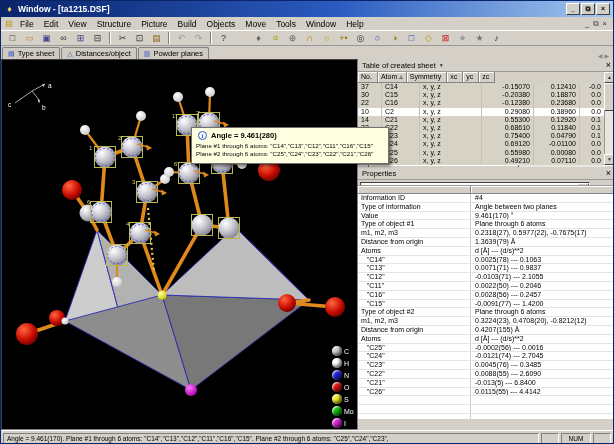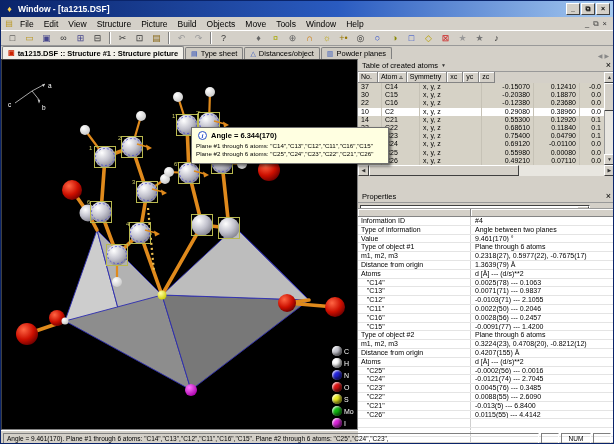--- a/index.html
+++ b/index.html
@@ -66,21 +66,21 @@
   .vscroll{position:absolute;right:0;top:13px;width:11px;height:93px;background:#e8e6e0;border-left:1px solid #999;}
   .hscroll{position:absolute;left:0;top:106px;width:257px;height:11px;background:#e8e6e0;display:flex;align-items:center;}
   .sbtn{width:11px;height:11px;background:#d4d0c8;border:1px solid;border-color:#fff #404040 #404040 #fff;
     font-size:5px;line-height:9px;text-align:center;color:#333;flex:none;}
   .sthumb-h{height:11px;width:150px;background:#d4d0c8;border:1px solid;border-color:#fff #404040 #404040 #fff;}
   .hsp{flex:1;}
   .vscroll .sbtn{position:absolute;left:-1px;}
   .vthumb{position:absolute;left:-1px;top:11px;width:11px;height:28px;background:#d4d0c8;
     border:1px solid;border-color:#fff #404040 #404040 #fff;}
   
-  .props{position:absolute;left:0;top:131px;width:257px;height:252px;}
+  .props{position:absolute;left:0;top:108px;width:257px;height:252px;}
   .combo-row{height:17px;display:flex;align-items:center;gap:3px;padding:1px 2px;}
   .combo{flex:1;height:13px;background:#fff;border:1px solid;border-color:#404040 #fff #fff #404040;
     display:flex;align-items:center;font-size:7px;padding-left:3px;position:relative;}
   .combo .arr{position:absolute;right:0;top:0;width:12px;height:11px;background:#d4d0c8;
     border:1px solid;border-color:#fff #404040 #404040 #fff;font-size:5px;line-height:10px;text-align:center;color:#333;}
   .auto-btn{font-size:7px;padding:0 3px;}
   .pgrid{position:absolute;left:0;top:18px;width:257px;height:234px;background:#fff;overflow:hidden;
     border-top:1px solid #999;}
   .pghead{display:flex;height:8px;background:#d4d0c8;border-bottom:1px solid #848484;}
   .pgh1{width:113px;border-right:1px solid #848484;box-shadow:inset 1px 1px 0 #fff;}
@@ -177,24 +177,20 @@
         <span class="tbtn" style="color: rgb(204, 34, 34);">⊠</span>
         <span class="tbtn" style="color: rgb(153, 153, 153);">★</span>
         <span class="tbtn" style="color: rgb(119, 119, 119);">★</span>
         <span class="tbtn" style="color: rgb(51, 51, 51);">♪</span>
       </span>
   </div>
 
   <div class="tabbar">
     <span style="display:flex;gap:1px;align-items:flex-end">
 
-        <span class="tab active">
-          <span class="ticn" style="color: rgb(204, 34, 0);">▣</span>
-          <span>ta1215.DSF :: Structure #1 : Structure picture</span>
-        </span>
 
         <span class="tab">
           <span class="ticn" style="color: rgb(51, 85, 187);">▤</span>
           <span>Type sheet</span>
         </span>
 
         <span class="tab">
           <span class="ticn" style="color: rgb(51, 85, 187);">△</span>
           <span>Distances/object</span>
         </span>
@@ -426,21 +422,21 @@
           <div class="lg-row">
             <span class="lg-sph" style="background: rgb(221, 34, 221);"></span>
             <span class="lg-lab">I</span>
           </div>
         </div>
     </div>
 
     <div class="rightpanel">
 
       <div class="phead">
-        <span class="ttl">Table of created atoms</span>
+        <span class="ttl">Table of created sheet</span>
         <span class="dd">▼</span>
         <span class="x">×</span>
       </div>
 
       <div class="atable">
         <div class="thr">
 
             <span class="th">
               <span>No.</span>
               <span></span>
@@ -728,21 +724,21 @@
               </div>
             </div>
         </div>
       </div>
     </div>
   </div>
 
   <div class="tooltip">
     <div class="tt-title">
       <span class="tt-icon">i</span>
-      <span>Angle = 6.344(170)</span>
+      <span>Angle = 9.461(280)</span>
     </div>
     <div class="tt-line">Plane #1 through 6 atoms: "C14","C13","C12","C11","C16","C15"</div>
     <div class="tt-line">Plane #2 through 6 atoms: "C25","C24","C23","C22","C21","C26"</div>
   </div>
 
   <div class="statusbar">
     <span class="scell main-cell">Angle = 9.461(170). Plane #1 through 6 atoms: "C14","C13","C12","C11","C16","C15". Plane #2 through 6 atoms: "C25","C24","C23",</span>
     <span class="scell small"></span>
     <span class="scell num">NUM</span>
     <span class="scell small"></span>

